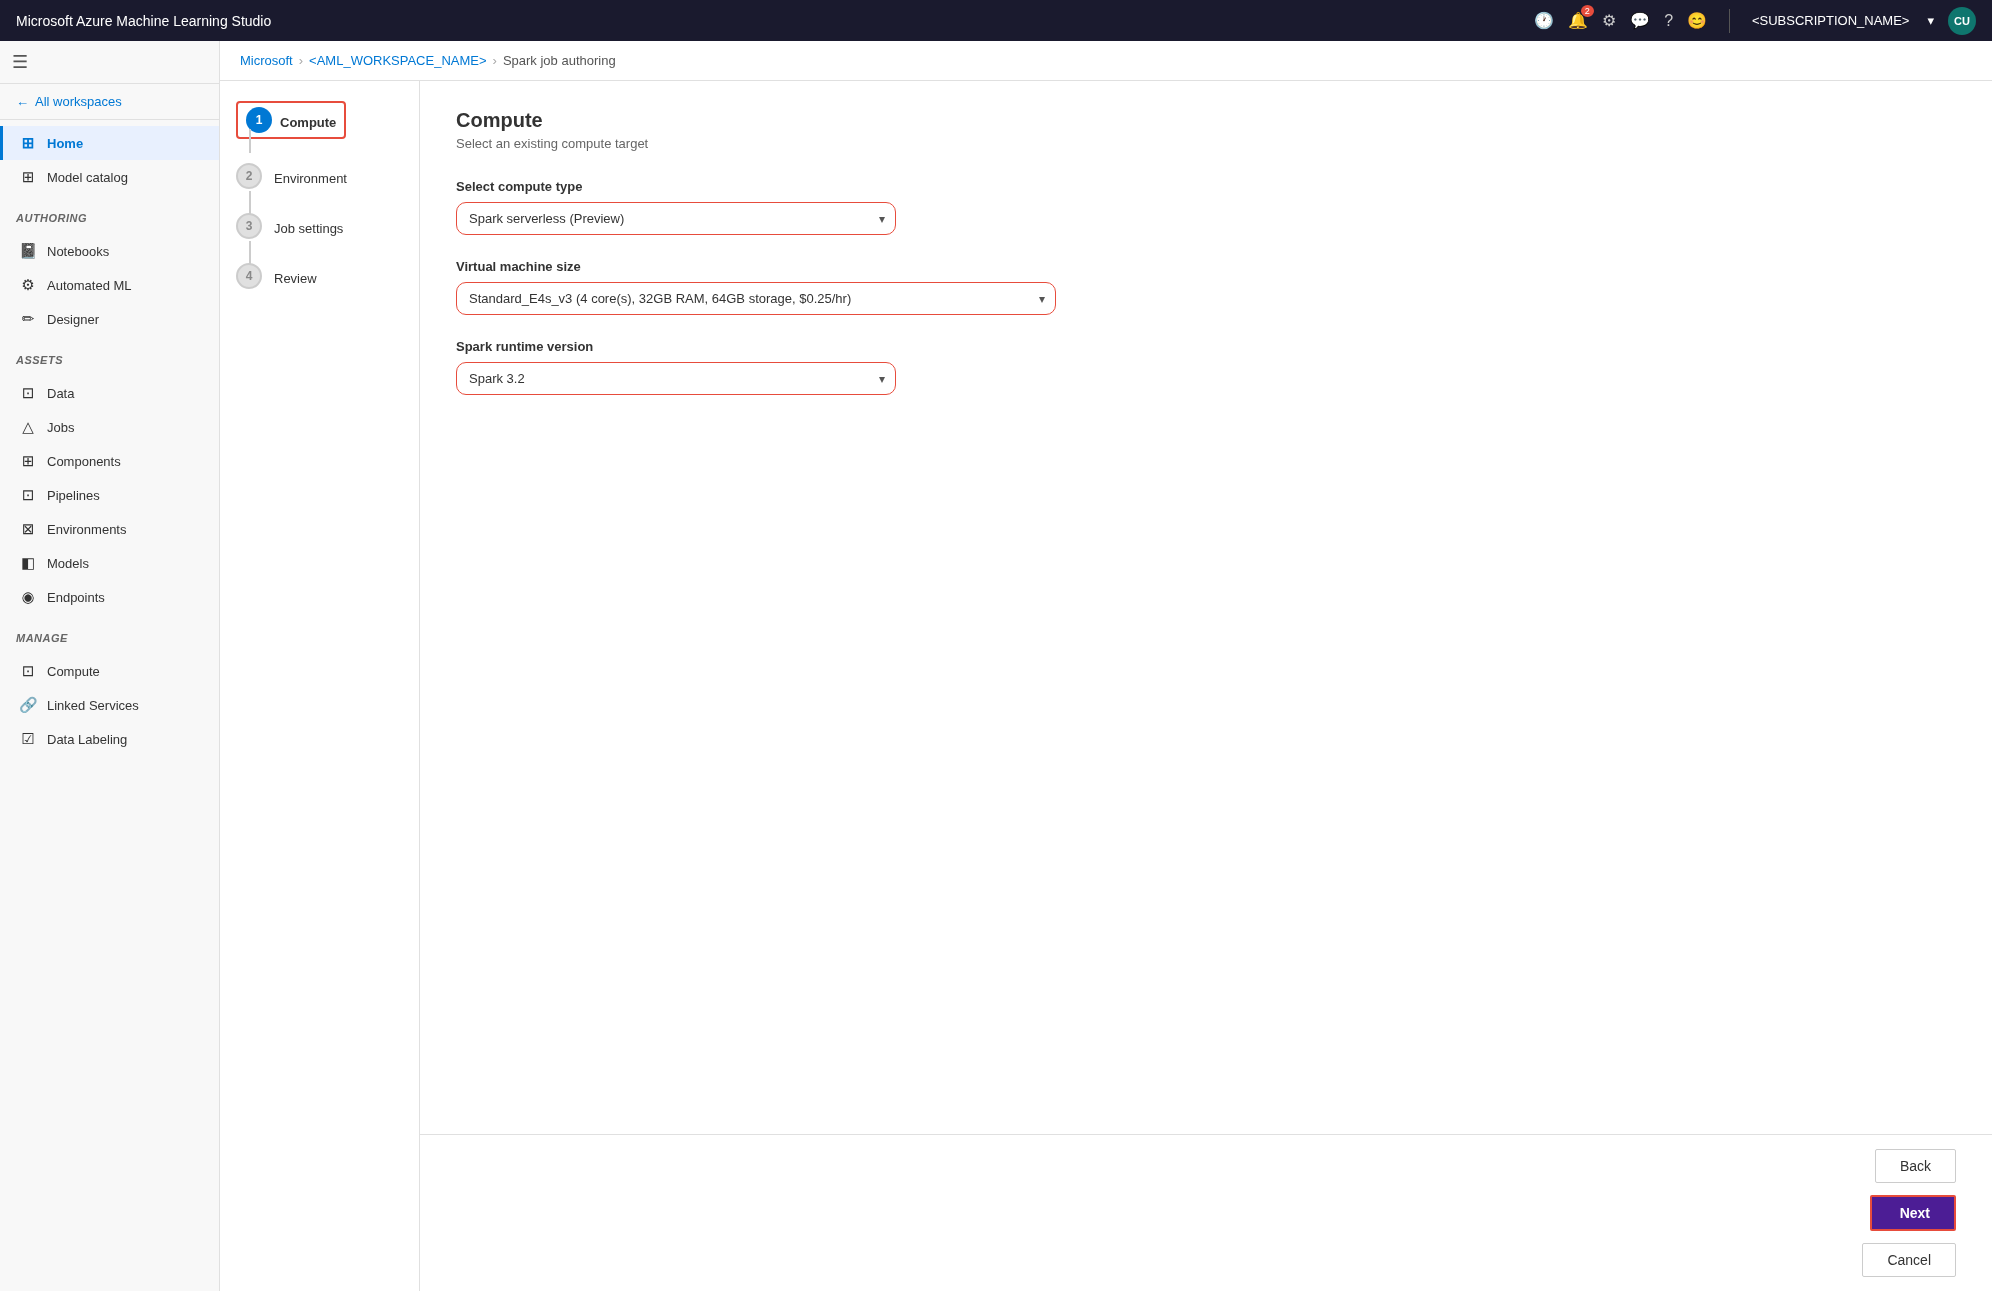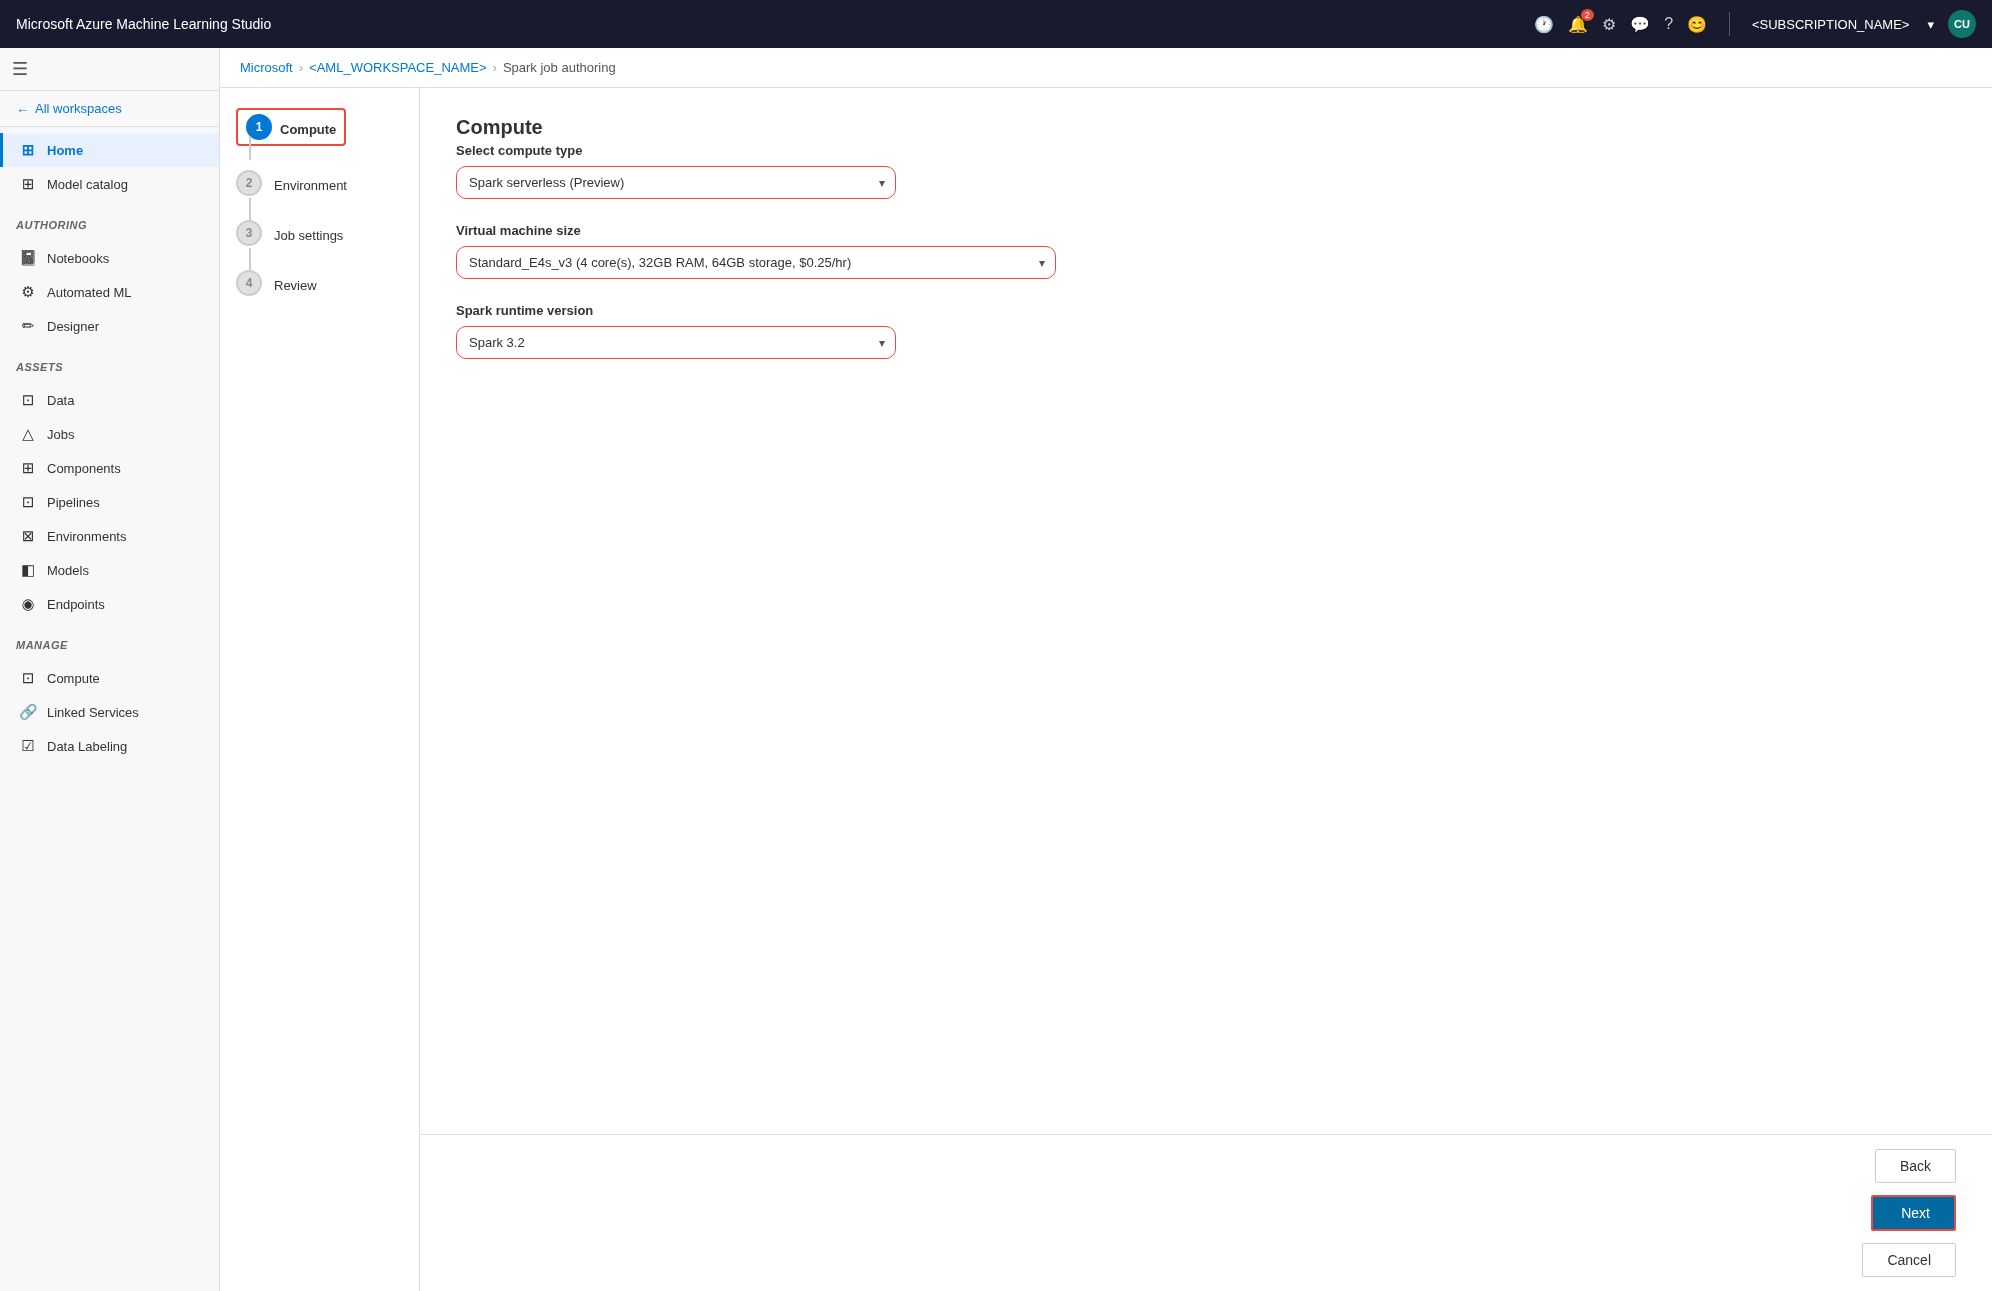--- a/index.html
+++ b/index.html
@@ -5,21 +5,21 @@
     * { box-sizing: border-box; margin: 0; padding: 0; }
     body { font-family: 'Segoe UI', Arial, sans-serif; font-size: 14px; color: #333; background: #fff; display: flex; flex-direction: column; height: 100vh; overflow: hidden; }
 
     
     .top-nav {
       background: #1a1a2e;
       color: #fff;
       display: flex;
       align-items: center;
       padding: 0 16px;
-      height: 48px;
+      height: 41px;
       flex-shrink: 0;
     }
     .top-nav-title {
       font-size: 14px;
       font-weight: 400;
       color: #fff;
       flex: 1;
     }
     .top-nav-icons {
       display: flex;
@@ -283,24 +283,24 @@
     .btn {
       padding: 8px 24px;
       font-size: 14px;
       border-radius: 2px;
       cursor: pointer;
       border: 1.5px solid #ccc;
       background: #fff;
       color: #333;
     }
     .btn-primary {
-      background: #0369a1;
+      background: #4c1d95;
       color: #fff;
       border: 2px solid #e74c3c;
-      font-weight: 400;
+      font-weight: 700;
       padding-left: 28px;
     }
     .btn-cancel {
       margin-left: auto;
     }
 
     
     .breadcrumb-bar {
       padding: 12px 20px;
       background: #fff;
@@ -484,20 +484,21 @@
             <div style="display:flex; align-items:center; gap:12px;">
               <div class="wizard-step-circle inactive">4</div>
               <span class="wizard-step-label">Review</span>
             </div>
           </div>
         </div>
 
         <div style="display:flex; flex-direction:column; flex:1; overflow:hidden;">
           <div class="form-area">
             <h2 class="form-title">Compute</h2>
+            <p class="form-subtitle">Select an existing compute target</p>
 
             <div class="form-field">
               <label class="form-label">Select compute type</label>
               <div class="form-select-wrapper form-select-max">
                 <select class="form-select">
                   <option>Spark serverless (Preview)</option>
                 </select>
                 <span class="select-chevron">▾</span>
               </div>
             </div>

